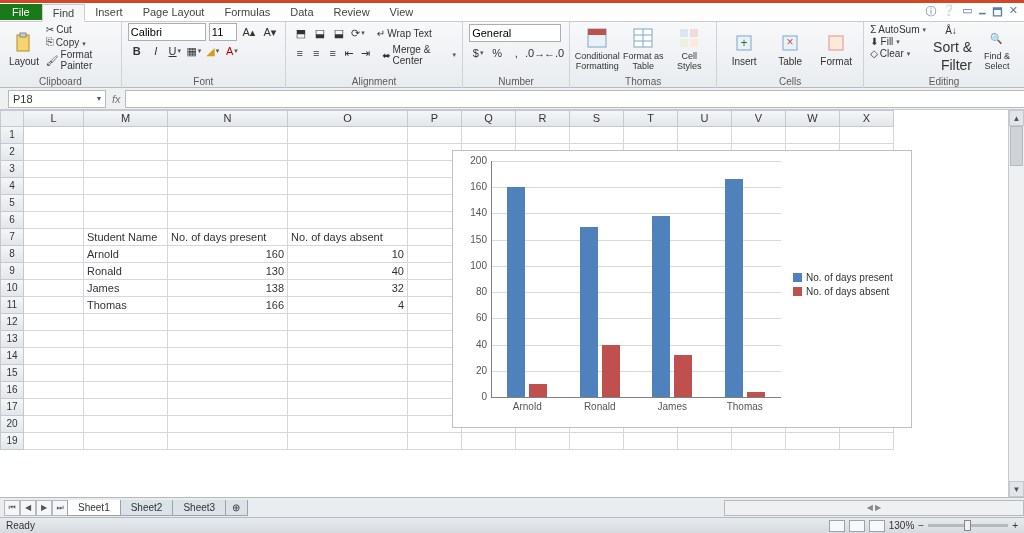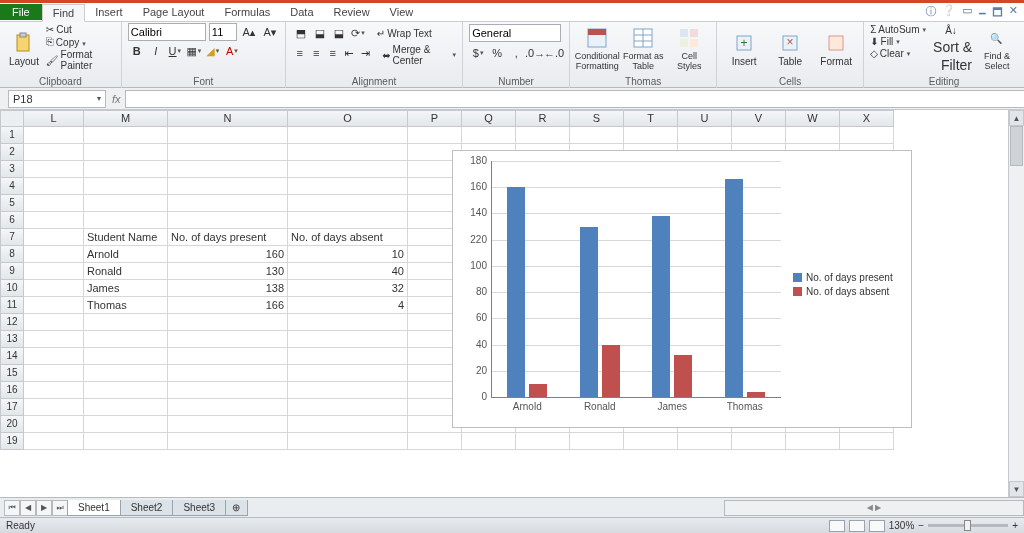--- a/index.html
+++ b/index.html
@@ -620,24 +620,24 @@
         <div class="bar blue" style="left: 233.75px; width: 18px; height: 217.644px; bottom: 0px;"></div>
         <div class="bar red" style="left: 255.75px; width: 18px; height: 5.24444px; bottom: 0px;"></div>
       </div>
     <div id="chart-yticks">
         <div class="ytick" style="left: 10px; top: 240px;">0</div>
         <div class="ytick" style="left: 10px; top: 213.778px;">20</div>
         <div class="ytick" style="left: 10px; top: 187.556px;">40</div>
         <div class="ytick" style="left: 10px; top: 161.333px;">60</div>
         <div class="ytick" style="left: 10px; top: 135.111px;">80</div>
         <div class="ytick" style="left: 10px; top: 108.889px;">100</div>
-        <div class="ytick" style="left: 10px; top: 82.6667px;">220</div>
+        <div class="ytick" style="left: 10px; top: 82.6667px;">150</div>
         <div class="ytick" style="left: 10px; top: 56.4444px;">140</div>
         <div class="ytick" style="left: 10px; top: 30.2222px;">160</div>
-        <div class="ytick" style="left: 10px; top: 4px;">180</div>
+        <div class="ytick" style="left: 10px; top: 4px;">200</div>
       </div>
     <div id="chart-xticks">
         <div class="xtick" style="left: 38px; top: 250px; width: 72.5px;">Arnold</div>
         <div class="xtick" style="left: 110.5px; top: 250px; width: 72.5px;">Ronald</div>
         <div class="xtick" style="left: 183px; top: 250px; width: 72.5px;">James</div>
         <div class="xtick" style="left: 255.5px; top: 250px; width: 72.5px;">Thomas</div>
       </div>
     <div class="legend" style="left:340px;top:118px" id="chart-legend">
         <div class="legend-item">
           <span class="legend-sw" style="background: rgb(79, 129, 189);"></span>

